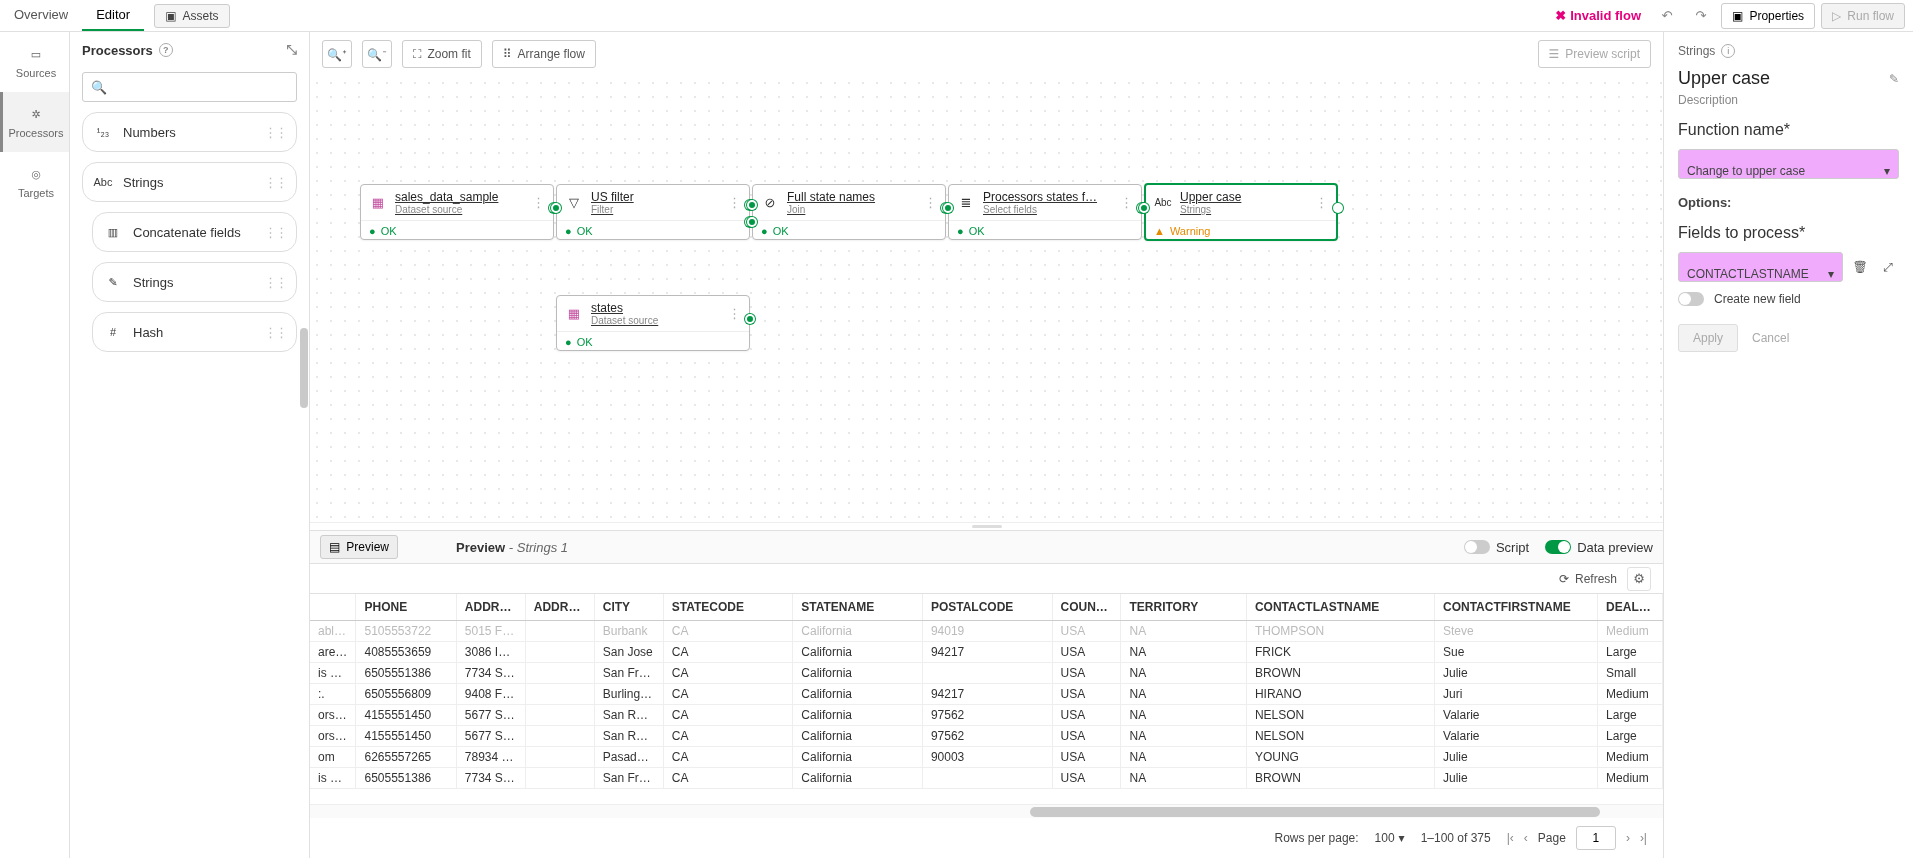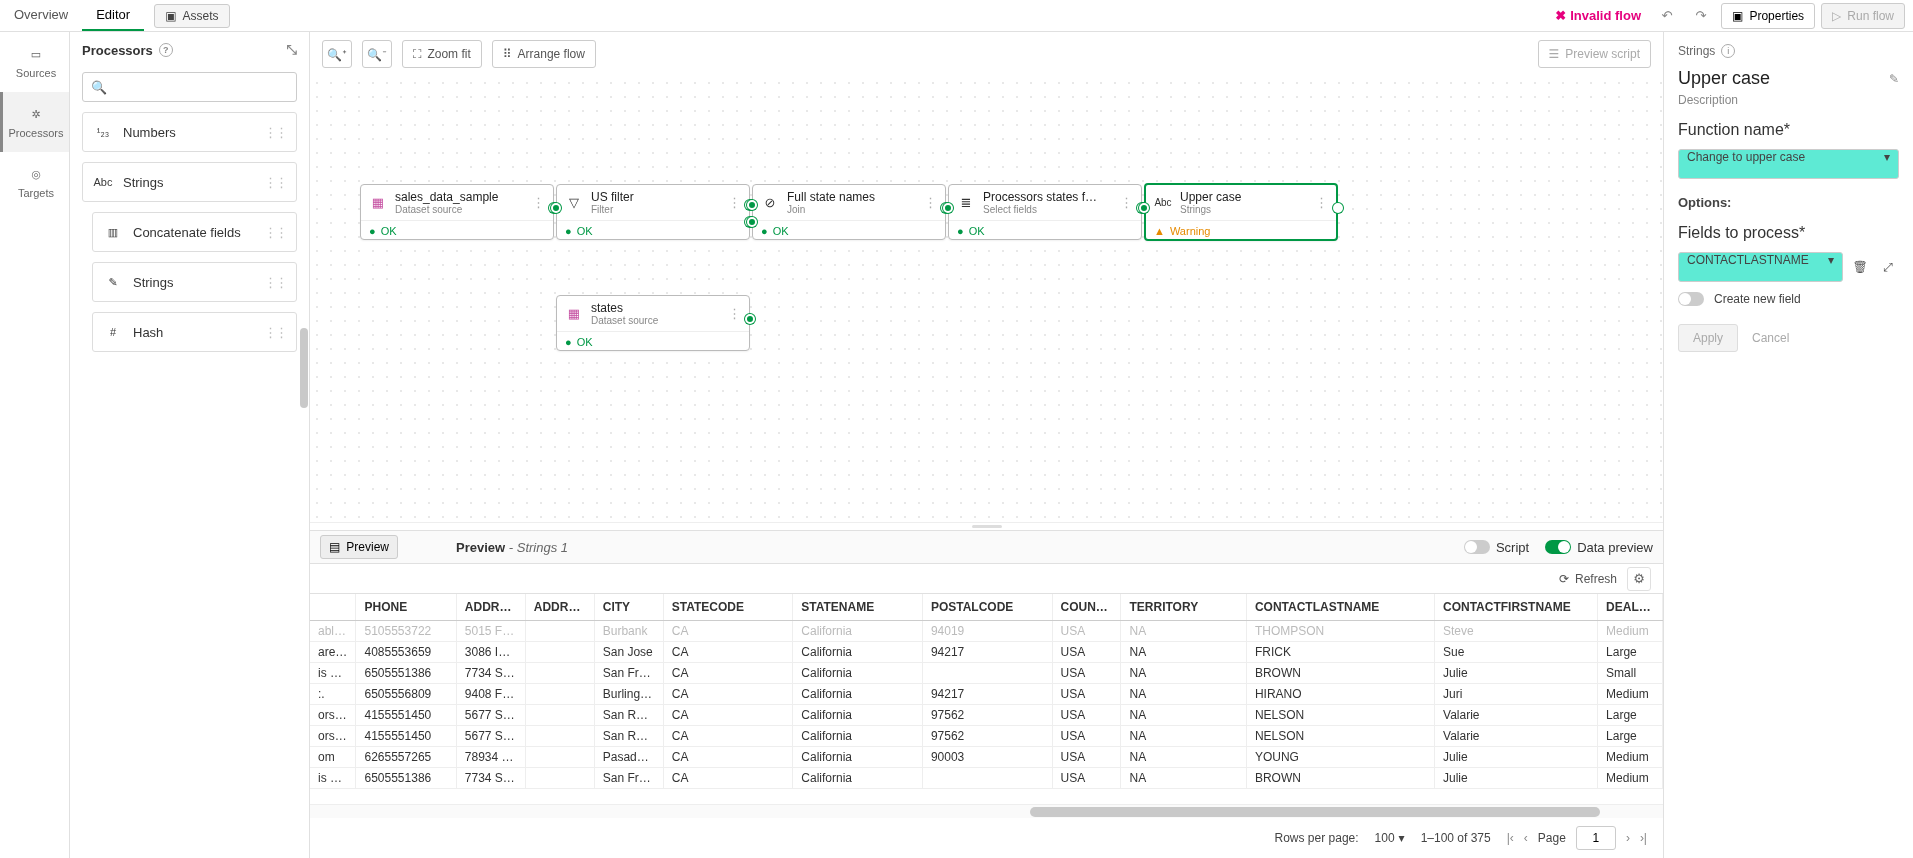--- a/index.html
+++ b/index.html
@@ -26,40 +26,40 @@
 .rail-item { height:60px; display:flex; flex-direction:column; align-items:center; justify-content:center; gap:4px; font-size:11px; color:#666; cursor:pointer; border-left:3px solid transparent;}
 .rail-item.active { background:#f2f2f2; border-left:3px solid #888;}
 .rail-icon { width:18px; height:18px; display:flex; align-items:center; justify-content:center; }
 
 
 .proc-panel { width:240px; border-right:1px solid #e0e0e0; display:flex; flex-direction:column; position:relative;}
 .proc-header { height: 36px; padding:0 12px; display:flex; align-items:center; gap:6px; font-weight:600; color:#333; font-size:13px;}
 .proc-header .collapse { margin-left:auto; color:#888; cursor:pointer;}
 .proc-search { margin:4px 12px 10px; height:30px; border:1px solid #ccc; border-radius:3px; display:flex; align-items:center; padding:0 8px; color:#aaa;}
 .proc-list { flex:1; overflow-y:auto; padding:0 12px 12px; position:relative;}
-.proc-card { border:1px solid #ddd; border-radius:3px; background:#fff; margin-bottom:10px; height:40px; display:flex; align-items:center; padding:0 10px; gap:10px; cursor:grab; font-size:13px; color:#333;}
+.proc-card { border:1px solid #ddd; border-radius:15px; background:#fff; margin-bottom:10px; height:40px; display:flex; align-items:center; padding:0 10px; gap:10px; cursor:grab; font-size:13px; color:#333;}
 .proc-card.sub { margin-left:10px; }
 .proc-icon { width:20px; display:flex; justify-content:center; color:#3a3a3a; font-size:11px;}
 .drag-dots { margin-left:auto; color:#bbb; letter-spacing:-2px;}
 .proc-scroll-thumb { position:absolute; right:1px; top:216px; width:8px; height:80px; background:#c9c9c9; border-radius:4px;}
 
 
 .canvas-wrap { flex:1; display:flex; flex-direction:column; min-width:0;}
 .canvas-toolbar { height:44px; padding:8px 12px; display:flex; align-items:center; gap:10px;}
 .tb-btn { height:28px; border:1px solid #ccc; background:#fff; border-radius:3px; padding:0 10px; display:flex; align-items:center; justify-content:center; gap:6px; font-size:12px; color:#555; cursor:pointer;}
 .tb-btn.sq { width:30px; padding:0;}
 .tb-spacer { flex:1; }
 .tb-btn.ghost { color:#aaa;}
 .canvas { flex:1; position:relative; background-color:#fff; background-image: radial-gradient(circle, #e8e8e8 1px, transparent 1px); background-size: 14px 14px; overflow:hidden;}
 
 .node { position:absolute; width:194px; border:1px solid #bbb; border-radius:4px; background:#fff; box-shadow:0 1px 2px rgba(0,0,0,0.06);}
 .node.selected { border:2px solid #009845; }
 .node-head { height:36px; display:flex; align-items:center; padding:0 8px; gap:8px; border-bottom:1px solid #eee;}
 .node-icon { width:18px; height:18px; display:flex; align-items:center; justify-content:center; flex-shrink:0;}
-.node-titles { flex:1; min-width:0; }
+.node-titles { flex:1; min-width:0;text-decoration:underline; }
 .node-title { font-size:12px; font-weight:500; color:#222; white-space:nowrap; overflow:hidden; text-overflow:ellipsis;}
 .node-sub  { font-size:10px; color:#888; white-space:nowrap; overflow:hidden; text-overflow:ellipsis;}
 .node-menu { color:#aaa; cursor:pointer; flex-shrink:0;}
 .node-status { height:18px; padding:2px 8px 0; font-size:11px; display:flex; align-items:center; gap:5px;}
 .status-ok { color:#009845;}
 .status-warn { color:#e68a00;}
 .port { position:absolute; width:10px; height:10px; border-radius:50%; background:#009845; border:2px solid #fff; box-shadow:0 0 0 1px #009845;}
 .port.open { background:#fff; box-shadow:0 0 0 1px #009845;}
 
 svg.links { position:absolute; inset:0; pointer-events:none;}
@@ -95,21 +95,21 @@
 .pager-ctrl .pg-ic{ color:#888; cursor:pointer;}
 
 
 .rightpanel { width:250px; border-left:1px solid #e0e0e0; padding:12px 14px; font-size:12px; color:#444; display:flex; flex-direction:column; gap:10px; overflow-y:auto;}
 .rp-cat { display:flex; align-items:center; gap:6px; color:#666;}
 .rp-title-row{ display:flex; align-items:center;}
 .rp-title { font-size:18px; font-weight:400; color:#222;}
 .rp-edit { margin-left:auto; color:#888; cursor:pointer;}
 .rp-desc { color:#888; margin-top:-6px;}
 .rp-label { font-size:16px; color:#333; margin-top:4px;}
-.rp-select { height:30px; border:1px solid #ccc; border-radius:3px; display:flex; align-items:flex-start; padding:0 8px; justify-content:space-between; cursor:pointer; background:#5eead4;}
+.rp-select { height:30px; border:1px solid #ccc; border-radius:3px; display:flex; align-items:flex-end; padding:0 8px; justify-content:space-between; cursor:pointer; background:#f0abfc;}
 .rp-section { font-weight:600; font-size:13px; margin-top:6px;}
 .rp-field-row { display:flex; gap:6px; align-items:center;}
 .rp-field-row .rp-select{ flex:1;}
 .rp-ic { width:22px; height:22px; display:flex; align-items:center; justify-content:center; color:#555; cursor:pointer;}
 .rp-switch-row{ display:flex; align-items:center; gap:10px;}
 .rp-actions { display:flex; gap:14px; margin-top:8px;}
 .rp-btn { height:28px; border:1px solid #ddd; border-radius:3px; padding:0 14px; background:#f3f3f3; color:#aaa; font-size:12px; cursor:default;}
 .rp-link { color:#aaa; font-size:12px; align-self:center; cursor:default;}
 
 .help-ic{ width:14px; height:14px; border:1px solid #aaa; border-radius:50%; display:inline-flex; align-items:center;justify-content:center; font-size:9px; color:#888;}

